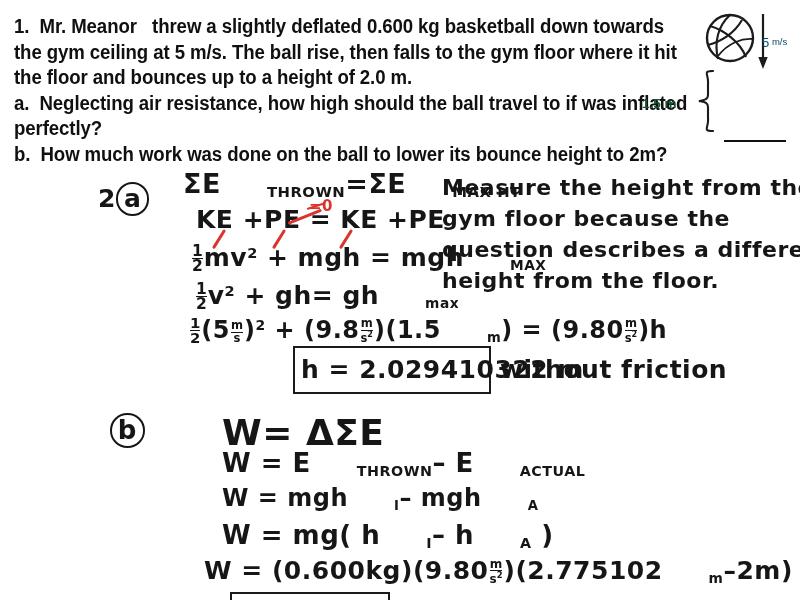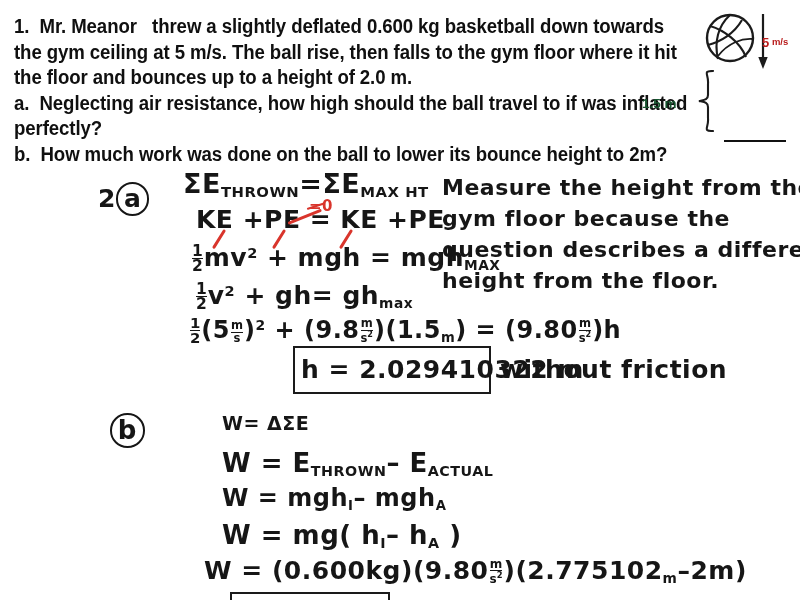--- a/index.html
+++ b/index.html
@@ -51,22 +51,22 @@
   #velocity-arrow {
     position: absolute;
     left: 57px;
     top: 5px;
   }
   #velocity-label {
     position: absolute;
     left: 62px;
     top: 27px;
     font-size: 13px;
-    font-weight: 700;
-    color: #b91c1c;
+    font-weight: 400;
+    color: #0c4a6e;
     white-space: nowrap;
   }
   #velocity-label .unit {
     font-size: 9.5px;
     vertical-align: 2px;
   }
   #height-brace {
     position: absolute;
     left: -8px;
     top: 62px;
@@ -101,20 +101,21 @@
     font-weight: 600;
     letter-spacing: 0.5px;
   }
   .hw-red {
     color: #d9352c;
   }
   sub.hws {
     font-size: 0.55em;
     letter-spacing: 0.5px;
     vertical-align: -0.28em;
+    margin-left: 46px;
   }
   sup.hwp {
     font-size: 0.58em;
     vertical-align: 0.55em;
   }
   .frac {
     display: inline-block;
     vertical-align: -0.34em;
     text-align: center;
     font-size: 0.62em;
@@ -227,21 +228,21 @@
 
 <div class="hw hw-ink" id="sigma-note" style="left:442px; top:172px; font-size:22px; line-height:31px;">
   <span class="noteline">Measure the height from the</span>
   <span class="noteline">gym floor because the</span>
   <span class="noteline">question describes a different</span>
   <span class="noteline">height from the floor.</span>
 </div>
 
 <div class="hw hw-ink" style="left:110px; top:413px; font-size:26px;"><span class="circled">b</span></div>
 
-<div class="hw hw-ink" style="left:222px; top:412px; font-size:19px;text-align:center;">W= ΔΣE</div>
+<div class="hw hw-ink" style="left:222px; top:412px; font-size:36px;text-align:center;">W= ΔΣE</div>
 
 <div class="hw hw-ink" style="left:222px; top:448px; font-size:26px;"><span>W = E</span><sub class="hws">THROWN</sub><span>– E</span><sub class="hws">ACTUAL</sub></div>
 
 <div class="hw hw-ink" style="left:222px; top:484px; font-size:24px;"><span>W = mgh</span><sub class="hws">I</sub><span>– mgh</span><sub class="hws">A</sub></div>
 
 <div class="hw hw-ink" style="left:222px; top:520px; font-size:26px;"><span>W = mg( h</span><sub class="hws">I</sub><span>– h</span><sub class="hws">A</sub><span> )</span></div>
 
 <div class="hw hw-ink" style="left:204px; top:556px; font-size:25px;">W = (0.600kg)(9.80<span class="unitfrac"><span class="num">m</span><span class="den">s<sup style="font-size:.7em">2</sup></span></span>)(2.775102<sub class="hws">m</sub>–2m)</div>
 
 <div class="answer-box" style="left:230px; top:592px; width:160px; height:40px;"></div>

